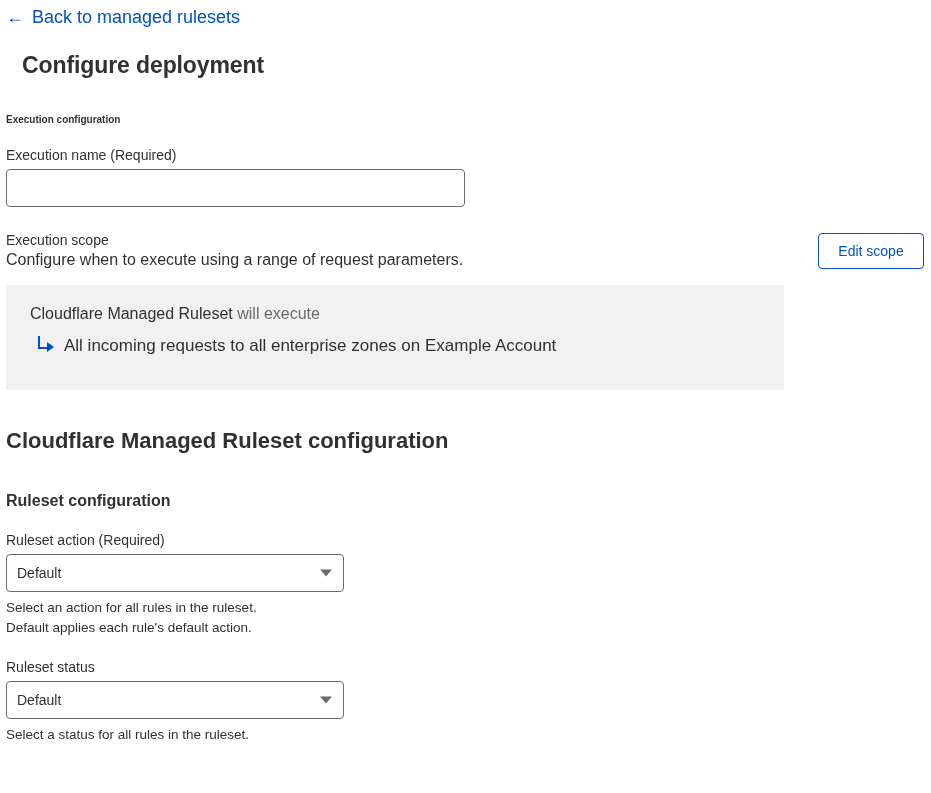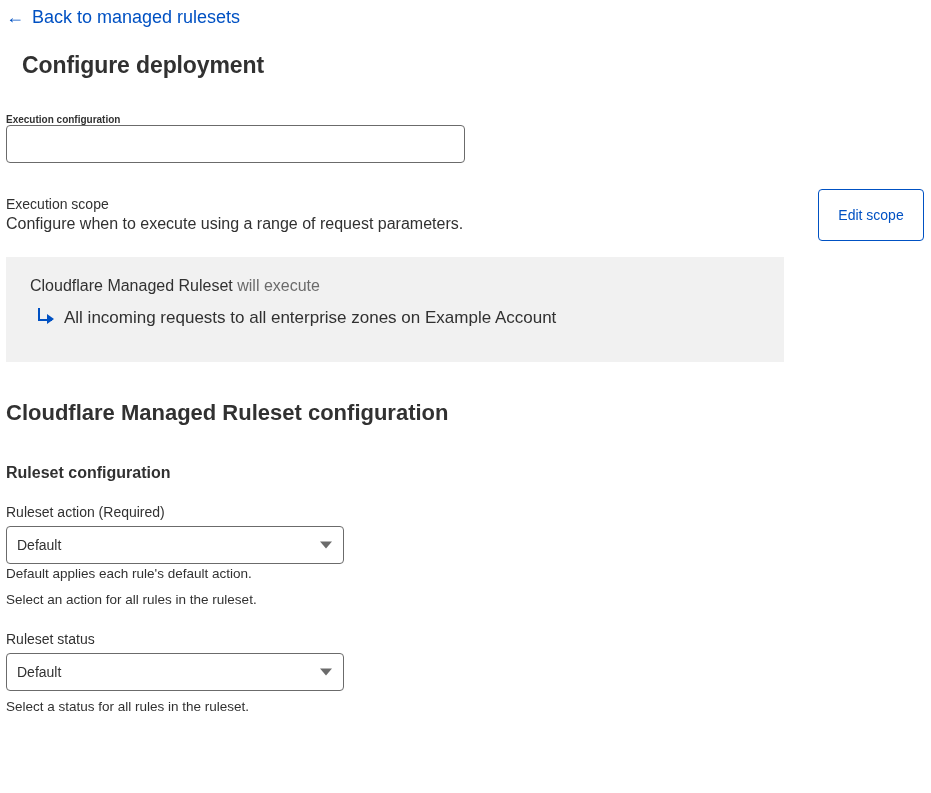--- a/index.html
+++ b/index.html
@@ -117,21 +117,21 @@
   }
   .scope-desc {
     font-size: 16px;
     color: #313131;
   }
   .edit-scope-btn {
     box-sizing: border-box;
     margin-right: 1px;
     margin-top: 2px;
     min-width: 106px;
-    height: 52px;
+    height: 36px;
     border: 1px solid #0051c3;
     border-radius: 4px;
     background: #ffffff;
     color: #0051c3;
     font-size: 14px;
     font-family: "Liberation Sans", sans-serif;
     cursor: pointer;
     padding: 0 14px;
   }
 
@@ -252,20 +252,21 @@
 
   <div class="back-link">
     <span class="back-arrow">←</span>
     <span class="back-link-label">Back to managed rulesets</span>
   </div>
 
   <h1 class="page-title">Configure deployment</h1>
 
   <h2 class="section-title">Execution configuration</h2>
 
+  <div class="field-label">Execution name (Required)</div>
   <input class="text-input" type="text" value="" placeholder="" style="">
 
   <div class="scope-row">
     <div class="scope-texts">
       <div class="scope-title">Execution scope</div>
       <div class="scope-desc">Configure when to execute using a range of request parameters.</div>
     </div>
     <button class="edit-scope-btn">Edit scope</button>
   </div>
 
@@ -288,22 +289,22 @@
   <div class="ruleset-config-block">
     <h3 class="subsection-title">Ruleset configuration</h3>
 
     <div class="field-label">Ruleset action (Required)</div>
     <div class="select-wrap">
       <div class="select-box">
         <span>Default</span>
       </div>
       <span class="select-caret"></span>
     </div>
+    <div class="helper-text select-help">Select an action for all rules in the ruleset.</div>
     <div class="helper-text">Default applies each rule's default action.</div>
-    <div class="helper-text select-help">Select an action for all rules in the ruleset.</div>
 
     <div class="field-label mt-22">Ruleset status</div>
     <div class="select-wrap">
       <div class="select-box">
         <span>Default</span>
       </div>
       <span class="select-caret"></span>
     </div>
     <div class="helper-text select-help">Select a status for all rules in the ruleset.</div>
   </div>

